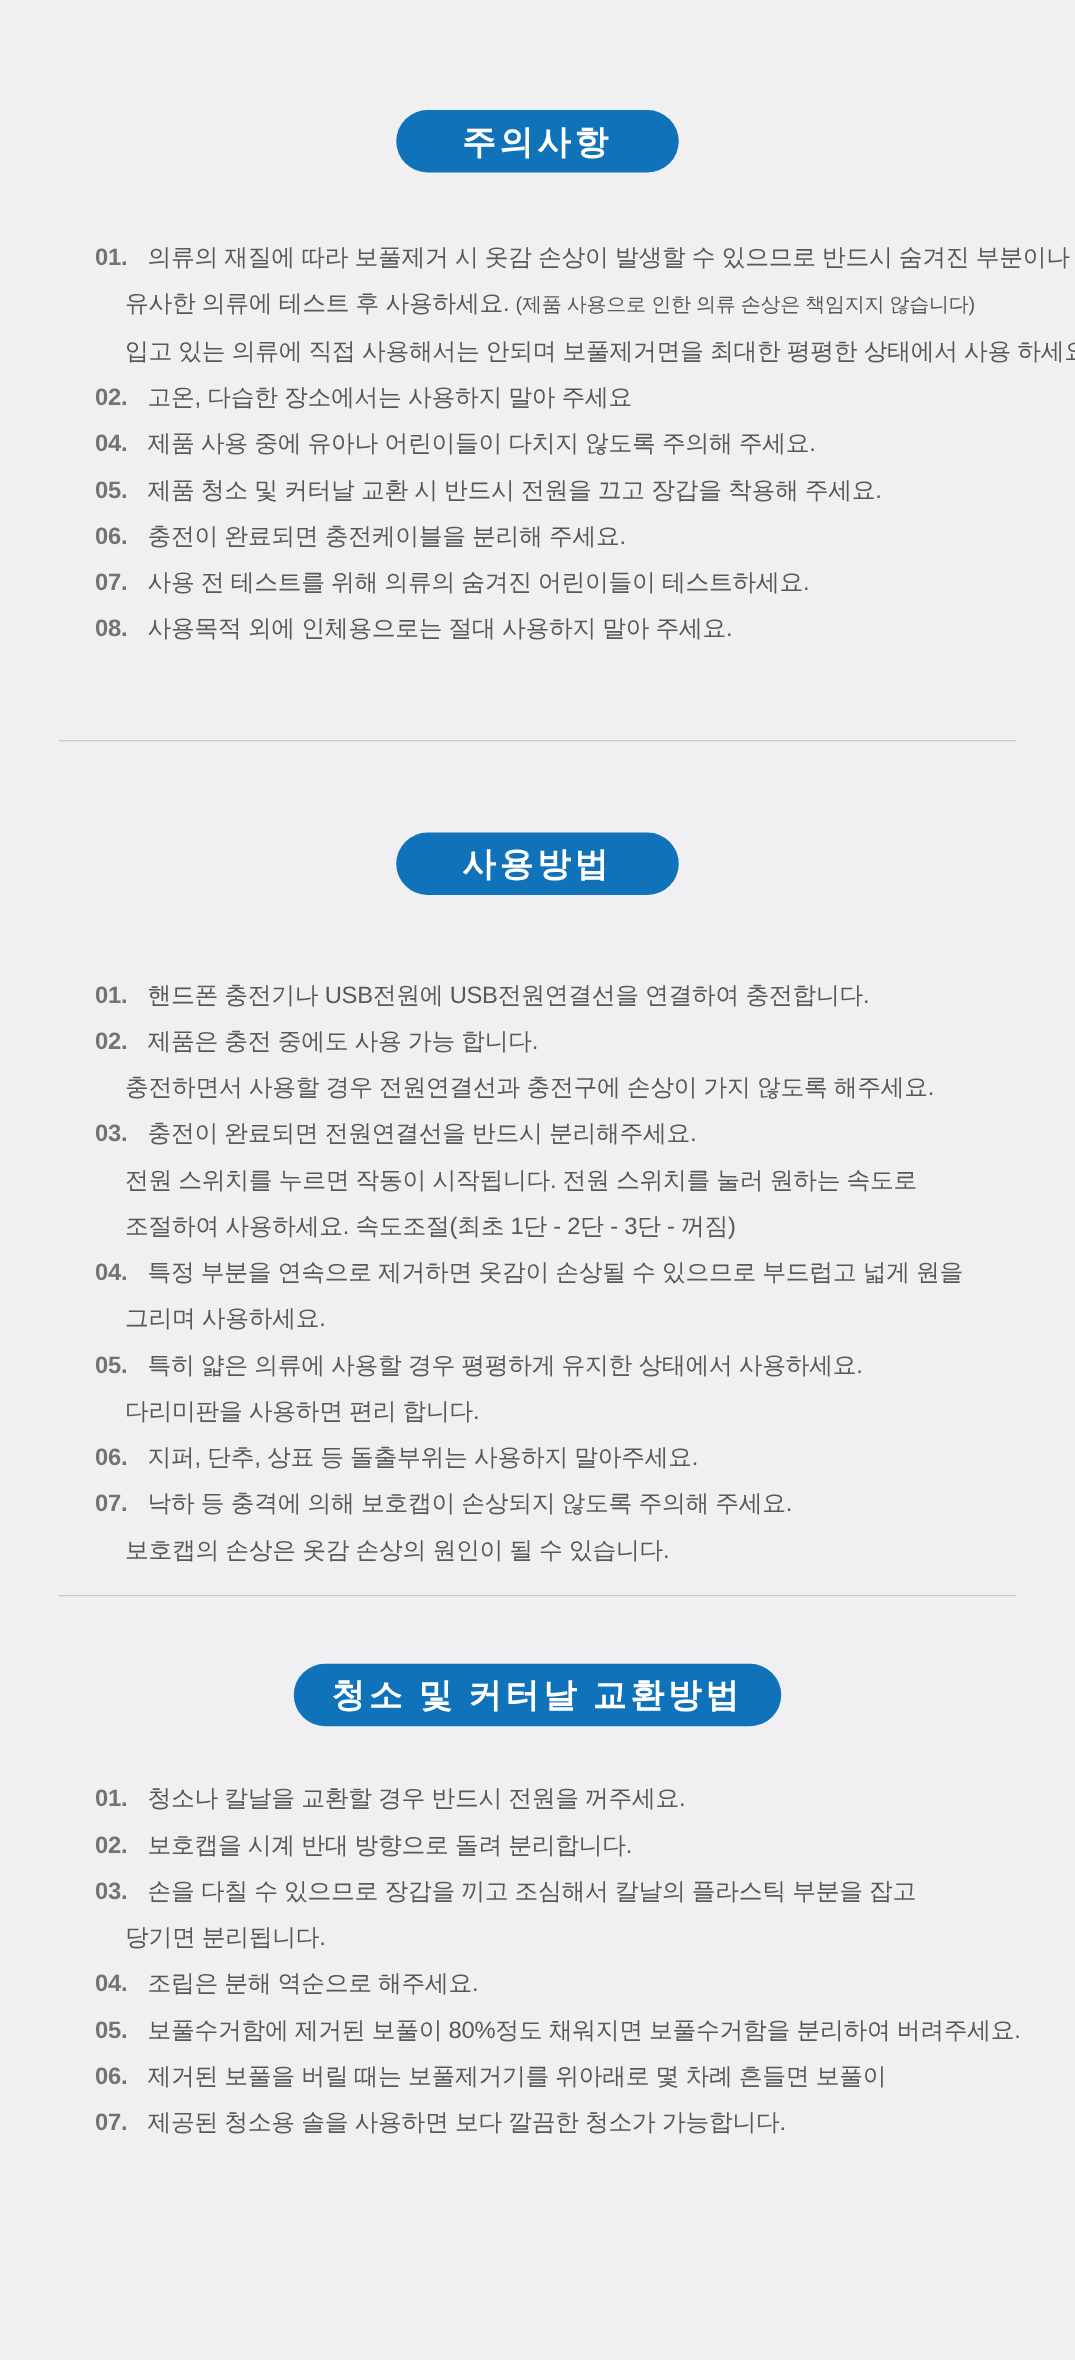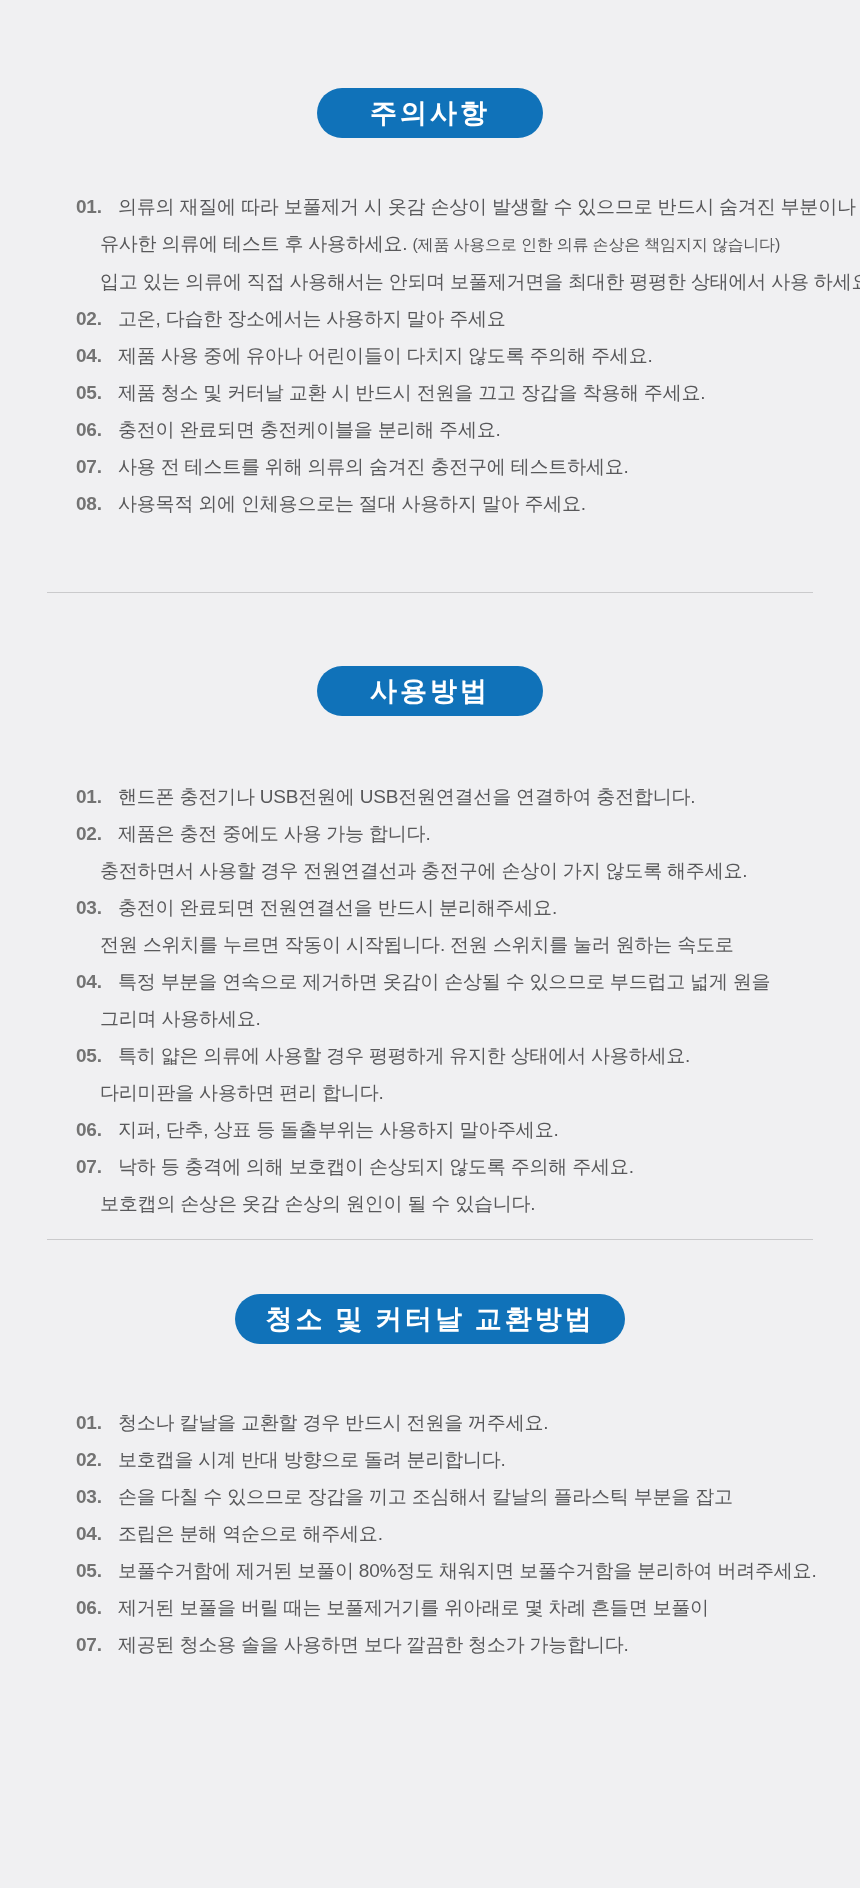--- a/index.html
+++ b/index.html
@@ -52,66 +52,68 @@
     height: 0;
   }
   
   #s1 .pill { margin-top: 88px; }
   #s1 .list { margin-top: 50px; }
   #d1 { margin-top: 70px; }
   #s2 .pill { margin-top: 73px; }
   #s2 .list { margin-top: 62px; }
   #d2 { margin-top: 17px; }
   #s3 .pill { margin-top: 54px; }
-  #s3 .list { margin-top: 60px; }
+  #s3 .list { margin-top: 40px; }
 </style>
 </head>
 <body>
 
 <div class="section" id="s1">
   <div class="pill">주의사항</div>
   <div class="list">
       <div class="line"><span class="num">01.</span><span>의류의 재질에 따라 보풀제거 시 옷감 손상이 발생할 수 있으므로 반드시 숨겨진 부분이나</span></div>
       <div class="line cont"><span>유사한 의류에 테스트 후 사용하세요. </span><span class="small">(제품 사용으로 인한 의류 손상은 책임지지 않습니다)</span></div>
       <div class="line cont"><span>입고 있는 의류에 직접 사용해서는 안되며 보풀제거면을 최대한 평평한 상태에서 사용 하세요.</span></div>
       <div class="line"><span class="num">02.</span><span>고온, 다습한 장소에서는 사용하지 말아 주세요</span></div>
       <div class="line"><span class="num">04.</span><span>제품 사용 중에 유아나 어린이들이 다치지 않도록 주의해 주세요.</span></div>
       <div class="line"><span class="num">05.</span><span>제품 청소 및 커터날 교환 시 반드시 전원을 끄고 장갑을 착용해 주세요.</span></div>
       <div class="line"><span class="num">06.</span><span>충전이 완료되면 충전케이블을 분리해 주세요.</span></div>
-      <div class="line"><span class="num">07.</span><span>사용 전 테스트를 위해 의류의 숨겨진 충전구에 테스트하세요.</span></div>
+      <div class="line"><span class="num">07.</span><span>사용 전 테스트를 위해 의류의 숨겨진 어린이들이 테스트하세요.</span></div>
       <div class="line"><span class="num">08.</span><span>사용목적 외에 인체용으로는 절대 사용하지 말아 주세요.</span></div>
     </div>
 </div>
 
 <hr class="divider" id="d1">
 
 <div class="section" id="s2">
   <div class="pill">사용방법</div>
   <div class="list">
       <div class="line"><span class="num">01.</span><span>핸드폰 충전기나 USB전원에 USB전원연결선을 연결하여 충전합니다.</span></div>
       <div class="line"><span class="num">02.</span><span>제품은 충전 중에도 사용 가능 합니다.</span></div>
       <div class="line cont"><span>충전하면서 사용할 경우 전원연결선과 충전구에 손상이 가지 않도록 해주세요.</span></div>
       <div class="line"><span class="num">03.</span><span>충전이 완료되면 전원연결선을 반드시 분리해주세요.</span></div>
       <div class="line cont"><span>전원 스위치를 누르면 작동이 시작됩니다. 전원 스위치를 눌러 원하는 속도로</span></div>
+      <div class="line cont"><span>조절하여 사용하세요. 속도조절(최초 1단 - 2단 - 3단 - 꺼짐)</span></div>
       <div class="line"><span class="num">04.</span><span>특정 부분을 연속으로 제거하면 옷감이 손상될 수 있으므로 부드럽고 넓게 원을</span></div>
       <div class="line cont"><span>그리며 사용하세요.</span></div>
       <div class="line"><span class="num">05.</span><span>특히 얇은 의류에 사용할 경우 평평하게 유지한 상태에서 사용하세요.</span></div>
       <div class="line cont"><span>다리미판을 사용하면 편리 합니다.</span></div>
       <div class="line"><span class="num">06.</span><span>지퍼, 단추, 상표 등 돌출부위는 사용하지 말아주세요.</span></div>
       <div class="line"><span class="num">07.</span><span>낙하 등 충격에 의해 보호캡이 손상되지 않도록 주의해 주세요.</span></div>
       <div class="line cont"><span>보호캡의 손상은 옷감 손상의 원인이 될 수 있습니다.</span></div>
     </div>
 </div>
 
 <hr class="divider" id="d2">
 
 <div class="section" id="s3">
   <div class="pill">청소 및 커터날 교환방법</div>
   <div class="list">
       <div class="line"><span class="num">01.</span><span>청소나 칼날을 교환할 경우 반드시 전원을 꺼주세요.</span></div>
       <div class="line"><span class="num">02.</span><span>보호캡을 시계 반대 방향으로 돌려 분리합니다.</span></div>
       <div class="line"><span class="num">03.</span><span>손을 다칠 수 있으므로 장갑을 끼고 조심해서 칼날의 플라스틱 부분을 잡고</span></div>
+      <div class="line cont"><span>당기면 분리됩니다.</span></div>
       <div class="line"><span class="num">04.</span><span>조립은 분해 역순으로 해주세요.</span></div>
       <div class="line"><span class="num">05.</span><span>보풀수거함에 제거된 보풀이 80%정도 채워지면 보풀수거함을 분리하여 버려주세요.</span></div>
       <div class="line"><span class="num">06.</span><span>제거된 보풀을 버릴 때는 보풀제거기를 위아래로 몇 차례 흔들면 보풀이</span></div>
       <div class="line"><span class="num">07.</span><span>제공된 청소용 솔을 사용하면 보다 깔끔한 청소가 가능합니다.</span></div>
     </div>
 </div>
 
 </body></html>

